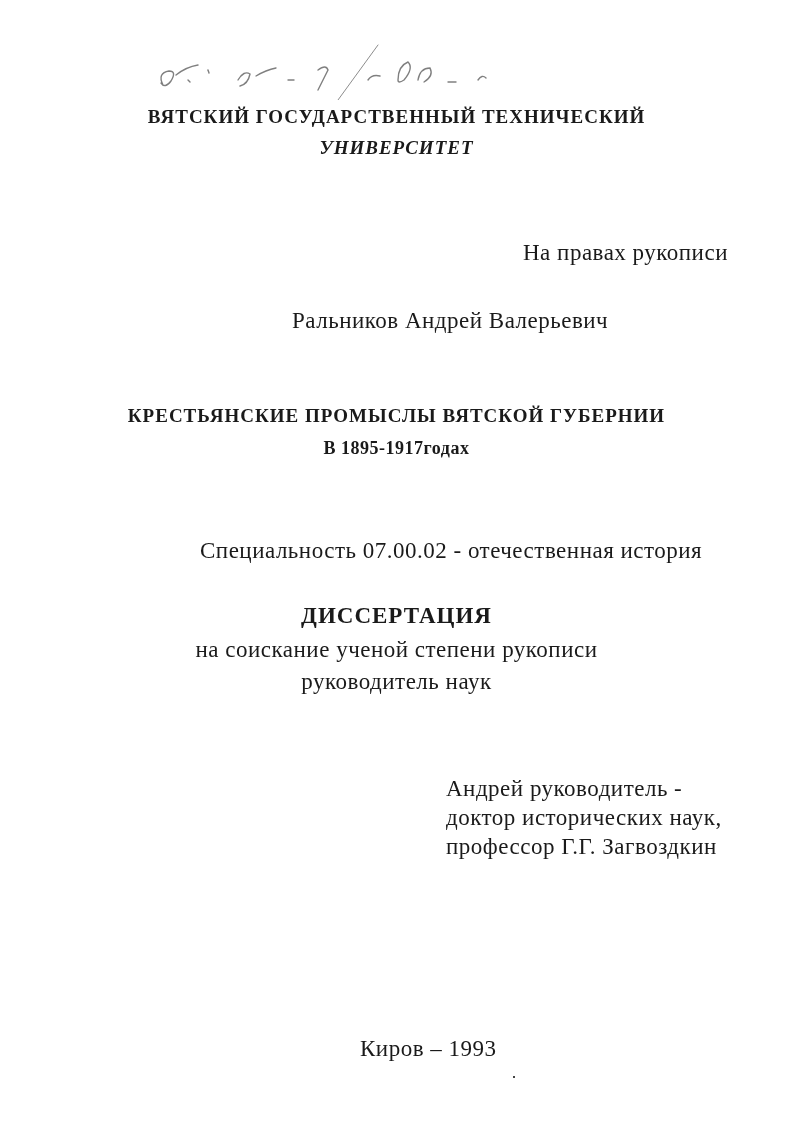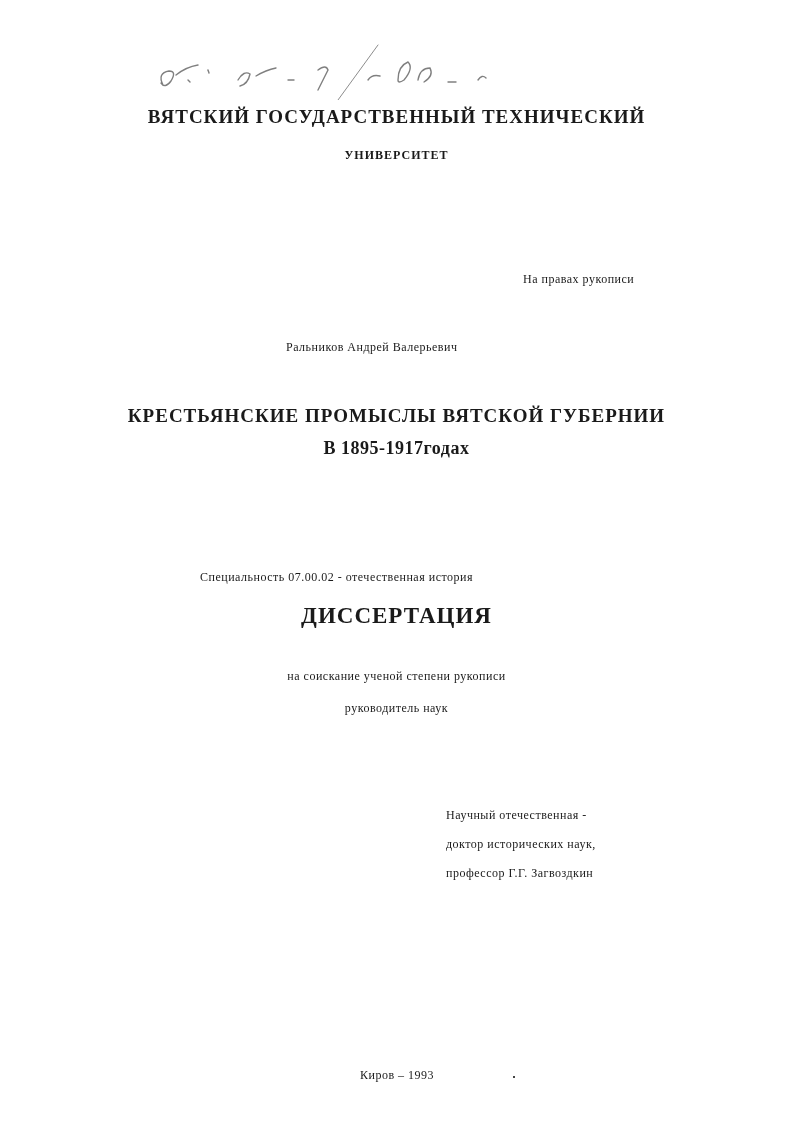--- a/index.html
+++ b/index.html
@@ -3,21 +3,21 @@
   <meta charset="utf-8">
   <style>
     html, body { margin: 0; padding: 0; background: #ffffff; }
     body {
       width: 793px; height: 1122px; position: relative; overflow: hidden;
       font-family: "Liberation Serif", "DejaVu Serif", serif; color: #1a1a1a;
     }
     .abs { position: absolute; white-space: nowrap; }
     .center { left: 0; width: 793px; text-align: center; }
     .bold { font-weight: bold; letter-spacing: 1px; }
-    .normal { font-size: 12px; letter-spacing: 0.5px; margin-top: 32px; }
+    .normal { font-size: 23px; letter-spacing: 0.5px; }
     .handwriting {
       left: 148px; top: 40px; width: 350px; height: 60px;
     }
     .handwriting svg { width: 100%; height: 100%; }
   </style>
 </head>
 <body>
 
 <div class="abs handwriting">
   <svg viewBox="0 0 350 60">
@@ -34,34 +34,34 @@
       <path d="M220 40 q4 -6 12 -4"></path>
       <path d="M250 40 q0 -14 10 -18 q6 6 -4 18 q-6 4 -6 0"></path>
       <path d="M270 40 q2 -12 12 -12 q4 8 -6 14"></path>
       <path d="M300 42 l8 0"></path>
       <path d="M330 40 q4 -6 8 -2"></path>
     </g>
   </svg>
 </div>
 
 <div class="abs center bold" style="top:106px; font-size:19px;">ВЯТСКИЙ ГОСУДАРСТВЕННЫЙ ТЕХНИЧЕСКИЙ</div>
-<div class="abs center bold" style="top:148px; font-size:12px;">УНИВЕРСИТЕТ</div>
+<div class="abs center bold" style="top:137px; font-size:19px;font-style:italic;">УНИВЕРСИТЕТ</div>
 
 <div class="abs normal" style="left:523px; top:240px;">На правах рукописи</div>
 
-<div class="abs normal" style="left:286px; top:308px;">Ральников Андрей Валерьевич</div>
+<div class="abs normal" style="left:292px; top:308px;">Ральников Андрей Валерьевич</div>
 
 <div class="abs center bold" style="top:405px; font-size:19px;">КРЕСТЬЯНСКИЕ ПРОМЫСЛЫ ВЯТСКОЙ ГУБЕРНИИ</div>
 <div class="abs center bold" style="top:438px; font-size:18px; letter-spacing:0.5px;">В 1895-1917годах</div>
 
 <div class="abs normal" style="left:200px; top:538px;">Специальность 07.00.02 - отечественная история</div>
 
 <div class="abs center bold" style="top:603px; font-size:23px;">ДИССЕРТАЦИЯ</div>
 <div class="abs center normal" style="top:637px;">на соискание ученой степени рукописи</div>
 <div class="abs center normal" style="top:669px;">руководитель наук</div>
 
-<div class="abs normal" style="left:446px; top:776px;">Научный отечественная -</div>
+<div class="abs normal" style="left:446px; top:776px;">Андрей руководитель -</div>
 <div class="abs normal" style="left:446px; top:805px;">доктор исторических наук,</div>
 <div class="abs normal" style="left:446px; top:834px;">профессор Г.Г. Загвоздкин</div>
 
 <div class="abs normal" style="left:360px; top:1036px;">Киров – 1993</div>
 
 <div class="abs" style="left:513px; top:1076px; width:2px; height:2px; background:#444;"></div>
 
 </body></html>

